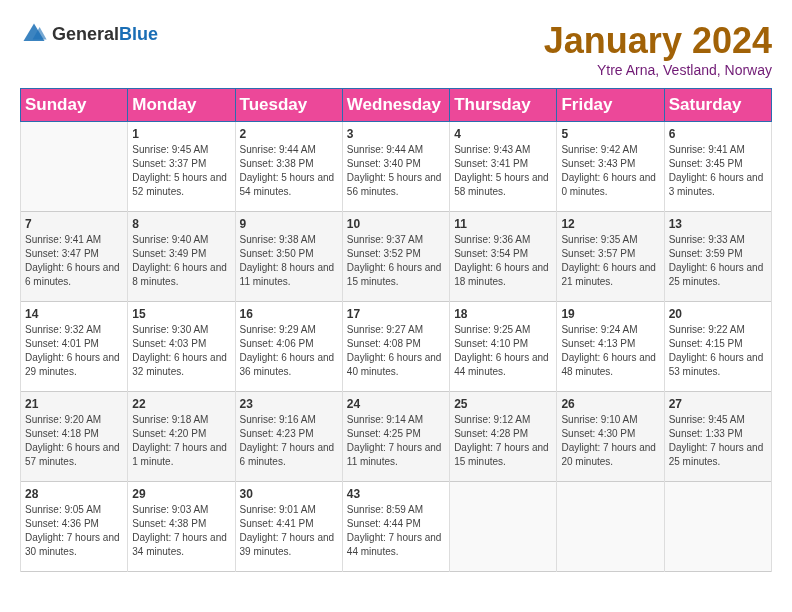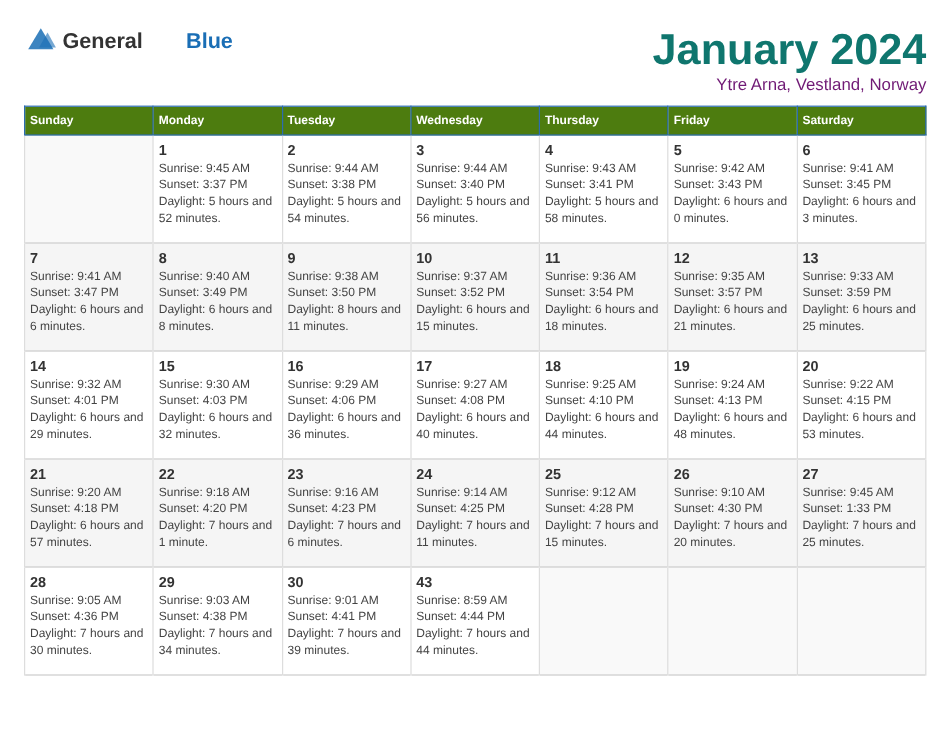--- a/index.html
+++ b/index.html
@@ -24,35 +24,35 @@
     .logo-icon {
       width: 28px;
       height: 28px;
     }
     .title-block {
       text-align: right;
     }
     .month-title {
       font-size: 36px;
       font-weight: bold;
-      color: #0f766e;
+      color: #a16207;
     }
     .subtitle {
       font-size: 14px;
       color: #701a75;
     }
     table {
       width: 100%;
       border-collapse: collapse;
       table-layout: fixed;
     }
     thead th {
-      background-color: #4d7c0f;
+      background-color: #ec4899;
       color: #fff;
-      font-size: 10px;
+      font-size: 17px;
       font-weight: bold;
       padding: 6px 4px;
       text-align: left;
       border: 1px solid #2b6cb0;
     }
     tbody tr {
       border-bottom: 1px solid #ccc;
     }
     tbody td {
       vertical-align: top;
@@ -87,21 +87,21 @@
 </head>
 <body>
 
 <div class="header">
   <div class="logo">
     <svg class="logo-icon" viewBox="0 0 40 40" xmlns="http://www.w3.org/2000/svg">
       <polygon points="20,5 35,30 5,30" fill="#1a6eb5" opacity="0.85"></polygon>
       <polygon points="28,10 38,28 18,28" fill="#1a6eb5" opacity="0.6"></polygon>
     </svg>
     <div>
-      <span style="font-size:18px;font-weight:bold;color:#333;">General</span><span style="font-size:18px;font-weight:bold;color:#1a6eb5;margin-left:36px;">Blue</span>
+      <span style="font-size:18px;font-weight:bold;color:#333;">General</span><span style="font-size:18px;font-weight:bold;color:#1a6eb5;">Blue</span>
     </div>
   </div>
   <div class="title-block">
     <div class="month-title">January 2024</div>
     <div class="subtitle">Ytre Arna, Vestland, Norway</div>
   </div>
 </div>
 
 <table>
   <thead>

